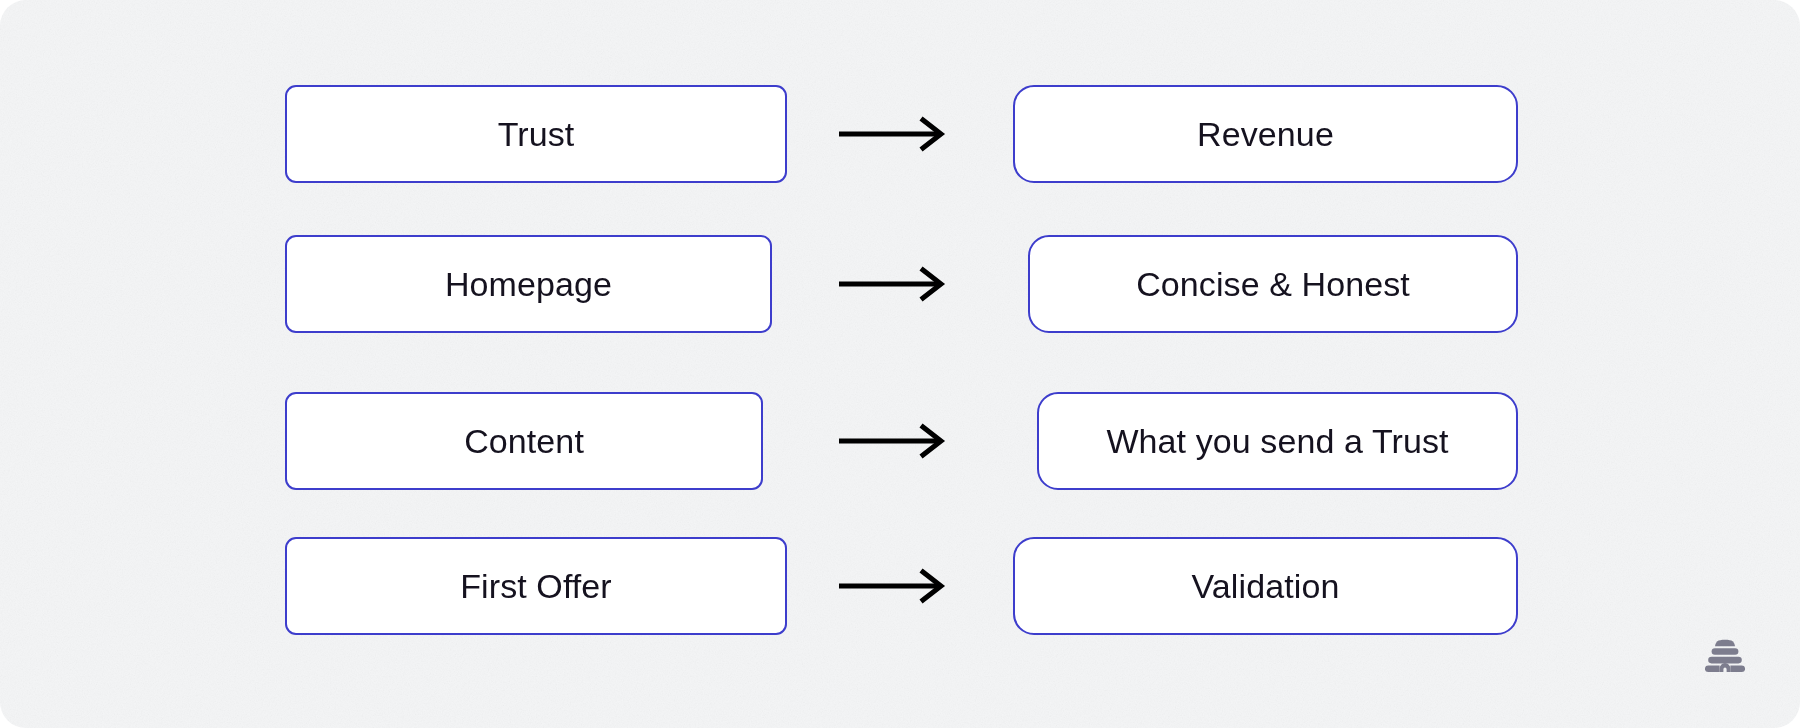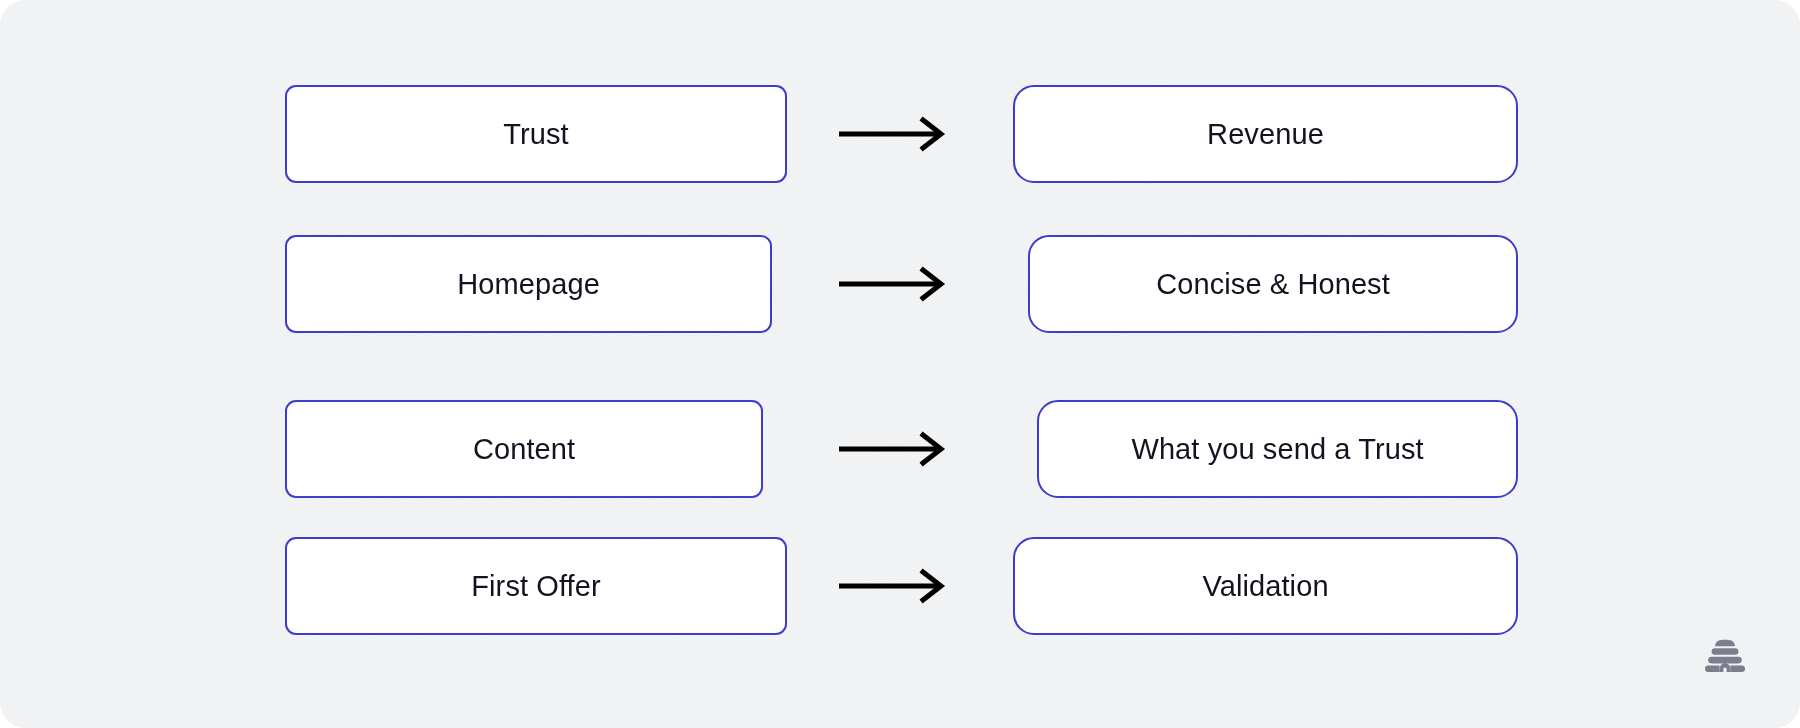--- a/index.html
+++ b/index.html
@@ -44,39 +44,39 @@
   .row {
     position: absolute;
     left: 0;
     width: 1233px;
     height: 98px;
     display: flex;
     align-items: center;
   }
   .row-0 { top: 0px;   }
   .row-1 { top: 150px; gap: 30px; }
-  .row-2 { top: 315px; gap: 48px; }
+  .row-2 { top: 307px; gap: 48px; }
   .row-3 { top: 452px; }
 
   .node {
     box-sizing: border-box;
     height: 98px;
     background: #ffffff;
     border: 2px solid #3d3dcc;
     border-radius: 11px;
     display: flex;
     align-items: center;
     justify-content: center;
   }
   .node-left  { width: 502px; }
   .node-right { width: 505px; margin-left: 226px; border-radius: 21px; }
 
   .node-label {
     font-family: "Liberation Sans", sans-serif;
-    font-size: 29px;
+    font-size: 34px;
     font-weight: 400;
     color: #15121f;
     letter-spacing: .1px;
     white-space: nowrap;
     line-height: 1;
   }
 
   
   .arrow {
     position: absolute;

